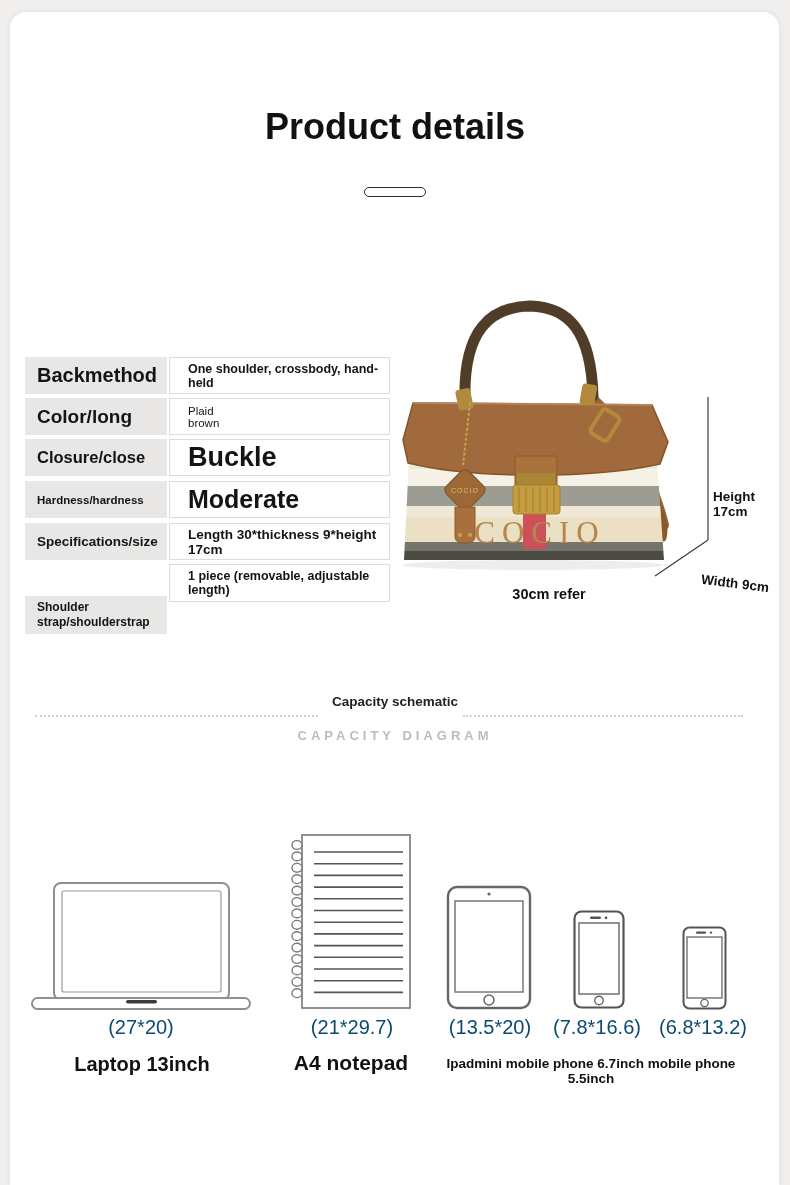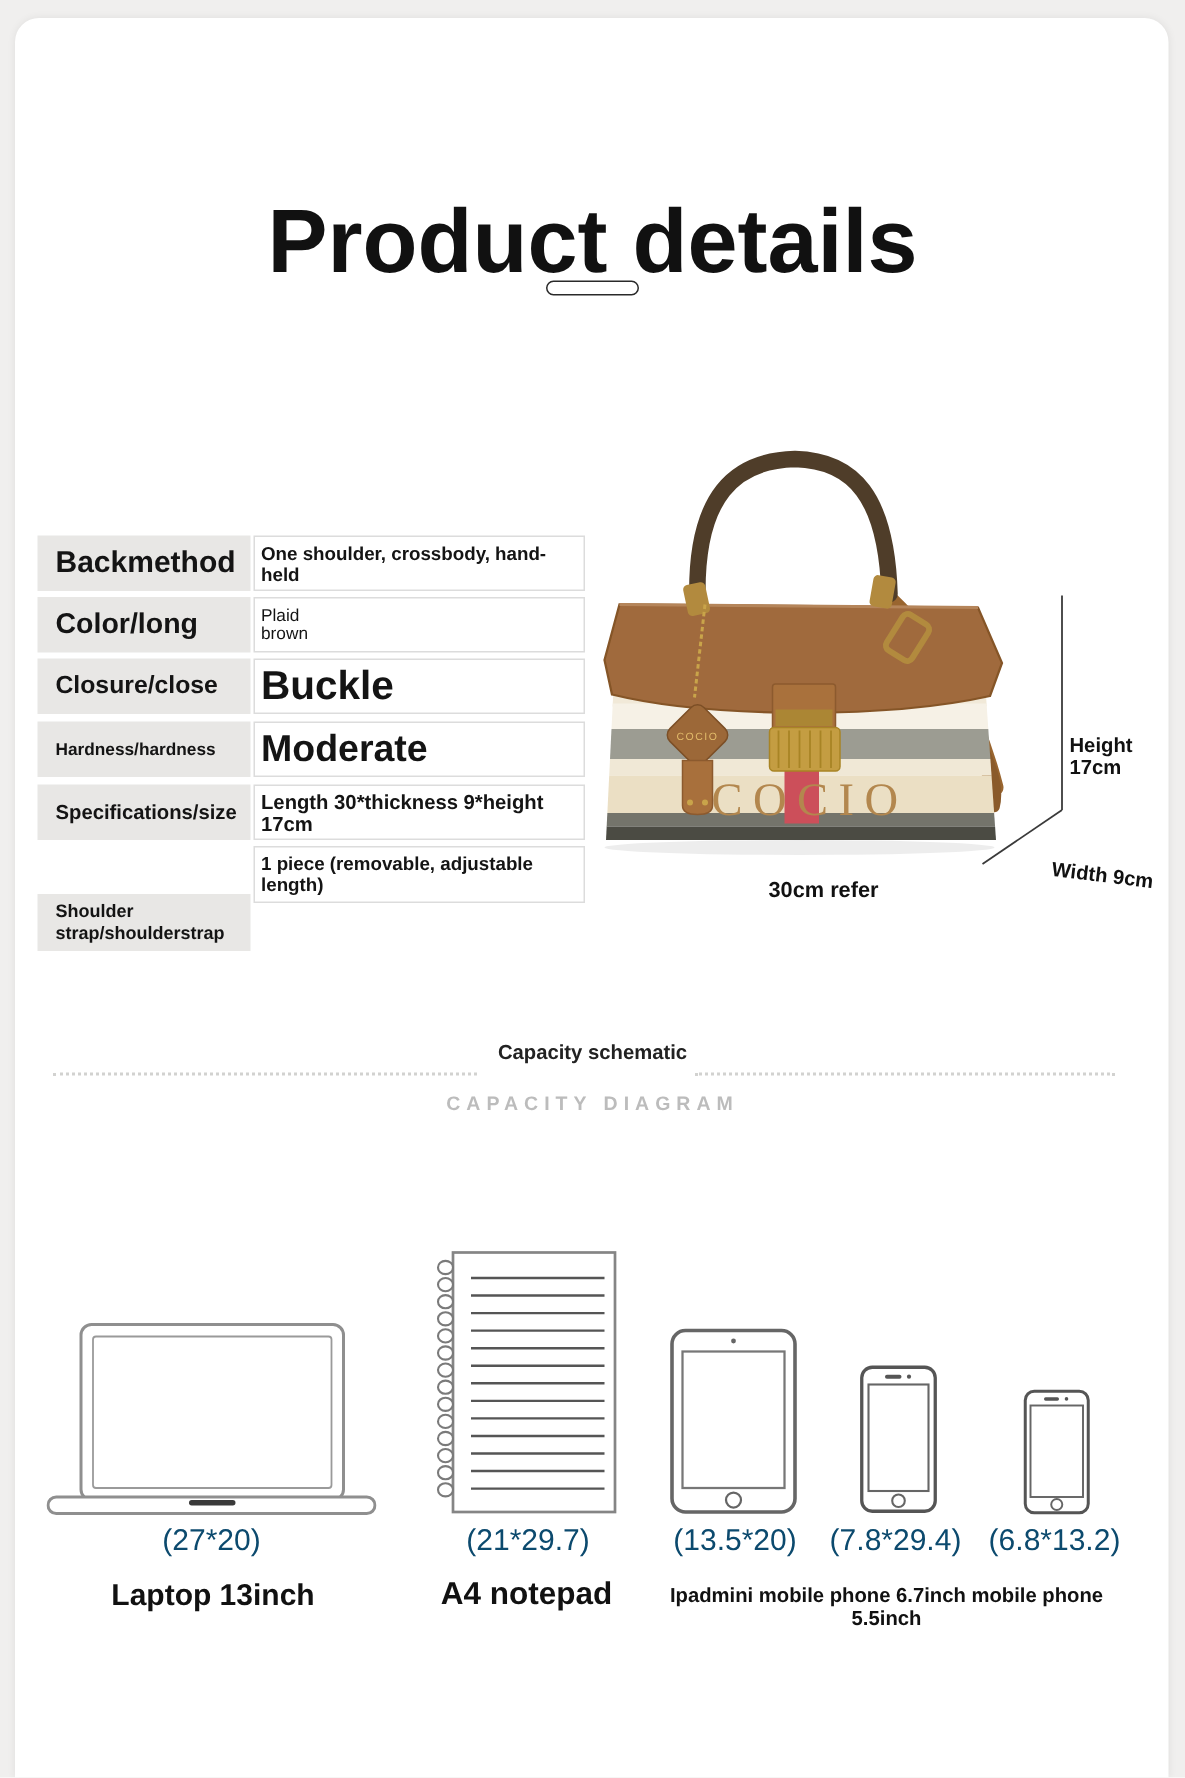--- a/index.html
+++ b/index.html
@@ -13,37 +13,37 @@
   .card {
     position: absolute; left: 10px; top: 12px; width: 769px; height: 1173px;
     background: #ffffff; border-radius: 16px 16px 0 0;
     box-shadow: 0 0 6px rgba(0,0,0,0.07);
   }
   .abs { position: absolute; }
 
   
   .page-title {
     left: 0; top: 106px; width: 790px; text-align: center;
-    font-size: 60px; font-weight: 700; letter-spacing: 0px; color: #111; margin-top: 20px;
+    font-size: 36px; font-weight: 700; letter-spacing: 0px; color: #111;
   }
   .title-pill {
     left: 364px; top: 187px; width: 62px; height: 10px;
     border: 1.5px solid #2a2a2a; border-radius: 6px; background: #fff;
   }
 
   
   .spec-row-label {
     left: 25px; width: 142px; height: 37px; background: #e8e7e5;
     display: flex; align-items: center; padding-left: 12px;
     font-weight: 700; color: #141414;
   }
   .spec-row-value {
     left: 169px; width: 221px; height: 37px; background: #fff;
     border: 1px solid #dcdcdc;
-    display: flex; align-items: center; padding-left: 4px;
+    display: flex; align-items: center; padding-left: 18px;
     font-weight: 700; color: #141414;
   }
   .rl0 { top: 357px; font-size: 20px; }
   .rl1 { top: 398px; font-size: 19px; }
   .rl2 { top: 439px; font-size: 16.5px; }
   .rl3 { top: 481px; font-size: 11.5px; }
   .rl4 { top: 523px; font-size: 13.5px; }
   .rl5 { top: 596px; height: 38px; font-size: 12px; line-height: 15px; }
   .rv0 { top: 357px; font-size: 12.5px; }
   .rv1 { top: 398px; font-size: 11.5px; font-weight: 500; line-height: 12px; white-space: pre-line; }
@@ -240,20 +240,20 @@
     <rect x="1.5" y="1.5" width="42" height="81" rx="6" fill="#fff" stroke="#555" stroke-width="2"></rect>
     <rect x="14" y="5.5" width="10" height="2.3" rx="1.1" fill="#555"></rect>
     <circle cx="29" cy="6.6" r="1.2" fill="#555"></circle>
     <rect x="5" y="11" width="35" height="61" fill="#fff" stroke="#666" stroke-width="1.3"></rect>
     <circle cx="22.5" cy="77" r="3.7" fill="#fff" stroke="#666" stroke-width="1.3"></circle>
   </svg>
 
   <div class="size-label abs" style="left:76px;">(27*20)</div>
   <div class="size-label abs" style="left:287px;">(21*29.7)</div>
   <div class="size-label abs" style="left:425px;">(13.5*20)</div>
-  <div class="size-label abs" style="left:532px;">(7.8*29.4)</div>
+  <div class="size-label abs" style="left:532px;">(7.8*16.6)</div>
   <div class="size-label abs" style="left:638px;">(6.8*13.2)</div>
 
   <div class="obj-name laptop-name abs">Laptop 13inch</div>
   <div class="obj-name notepad-name abs">A4 notepad</div>
   <div class="devices-caption abs">Ipadmini mobile phone 6.7inch mobile phone 5.5inch</div>
 
 </div>
 
 </body></html>

